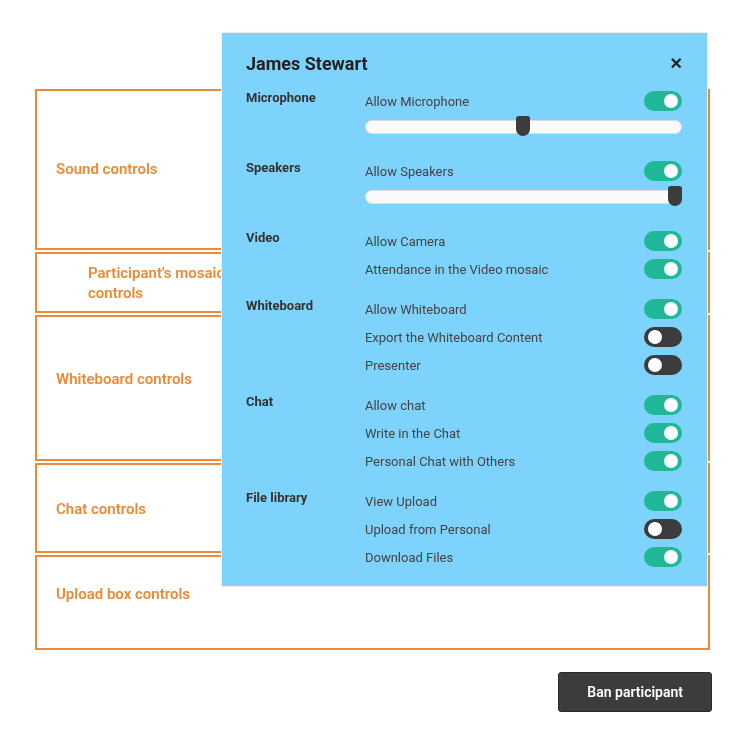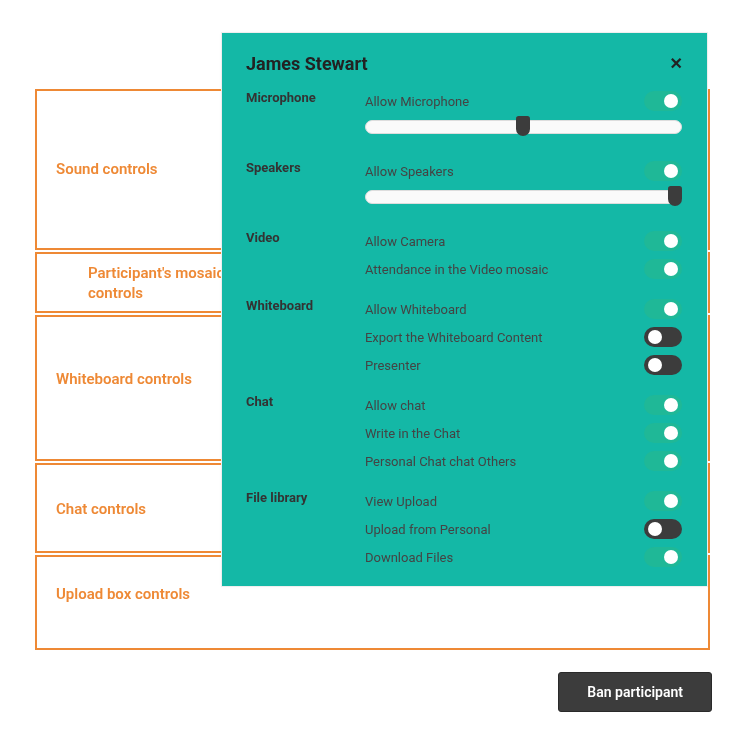--- a/index.html
+++ b/index.html
@@ -10,21 +10,21 @@
     height: 740px;
     position: relative;
     color: #333;
   }
   .stage { position: relative; width: 745px; height: 740px; }
   .panel {
     position: absolute;
     left: 221px;
     top: 32px;
     width: 487px;
-    background: #14b8a6;
+    background: #7dd3fc;
     border: 1px solid #eee;
     padding: 20px 24px 18px 24px;
     box-shadow: 0 0 4px rgba(0,0,0,0.02);
   }
   .panel-header { display: flex; justify-content: space-between; align-items: center; margin-bottom: 16px; }
   .panel-title { font-size: 18px; font-weight: 700; color: #222; }
   .close { font-size: 16px; font-weight: 700; cursor: pointer; color: #222; }
 
   .section-box {
     position: absolute;
@@ -201,21 +201,21 @@
               <div class="knob"></div>
             </div>
         </div>
         <div class="row">
           <span class="label">Write in the Chat</span>
           <div class="toggle on">
               <div class="knob"></div>
             </div>
         </div>
         <div class="row">
-          <span class="label">Personal Chat chat Others</span>
+          <span class="label">Personal Chat with Others</span>
           <div class="toggle on">
               <div class="knob"></div>
             </div>
         </div>
       </div>
     </div>
 
     <div class="group">
       <span class="subhead">File library</span>
       <div class="items">

